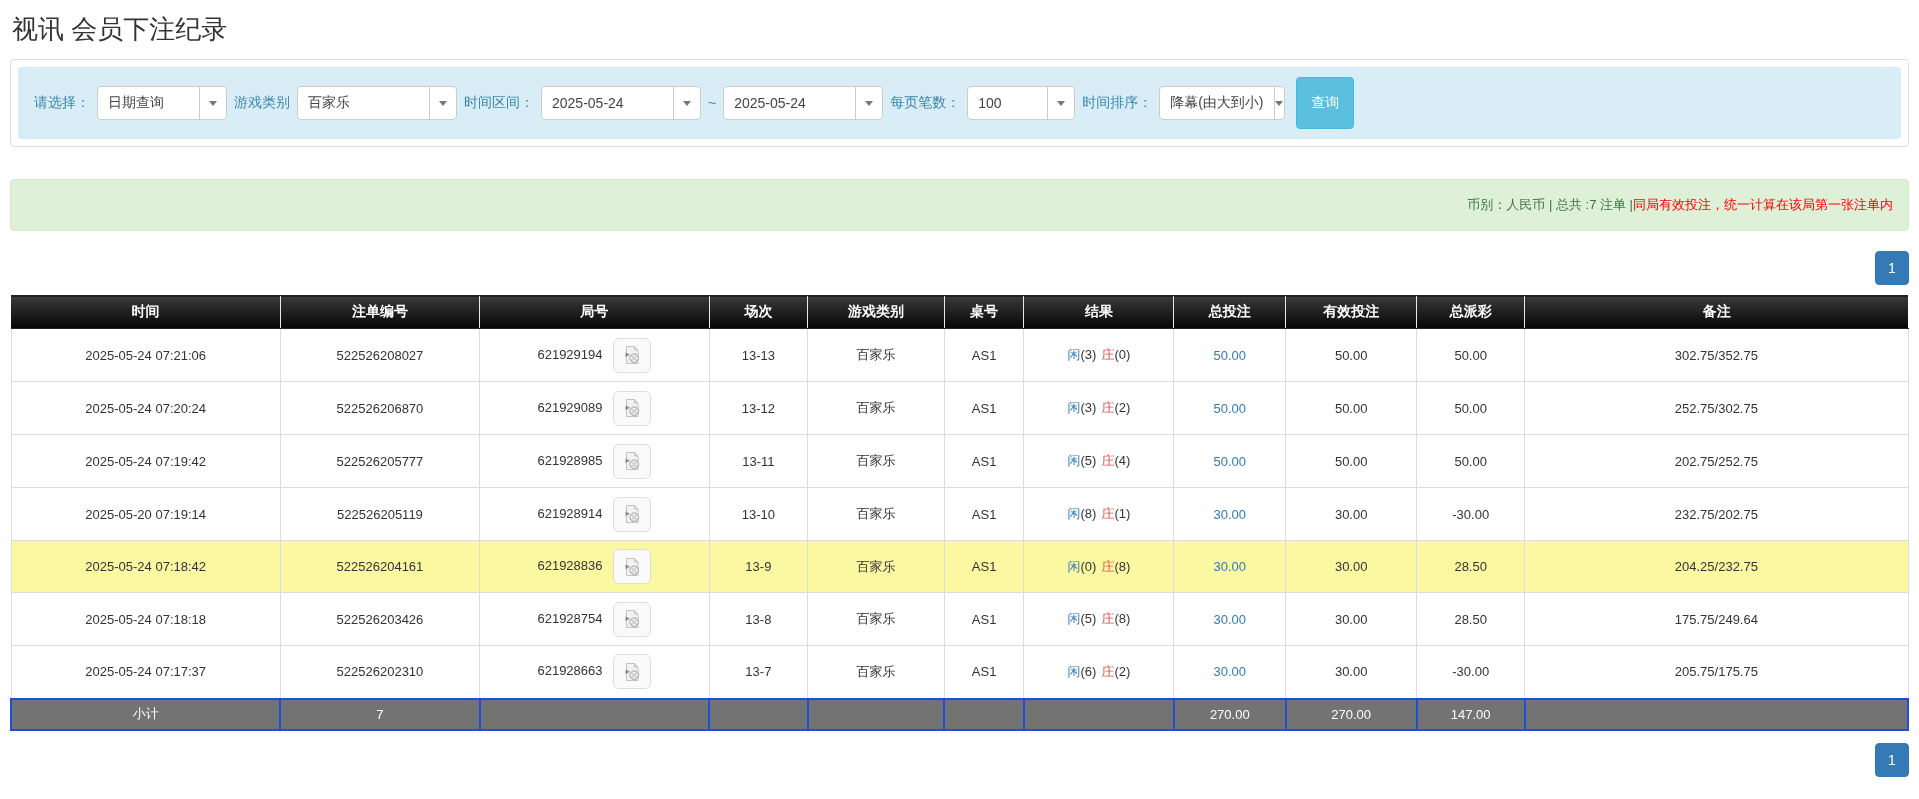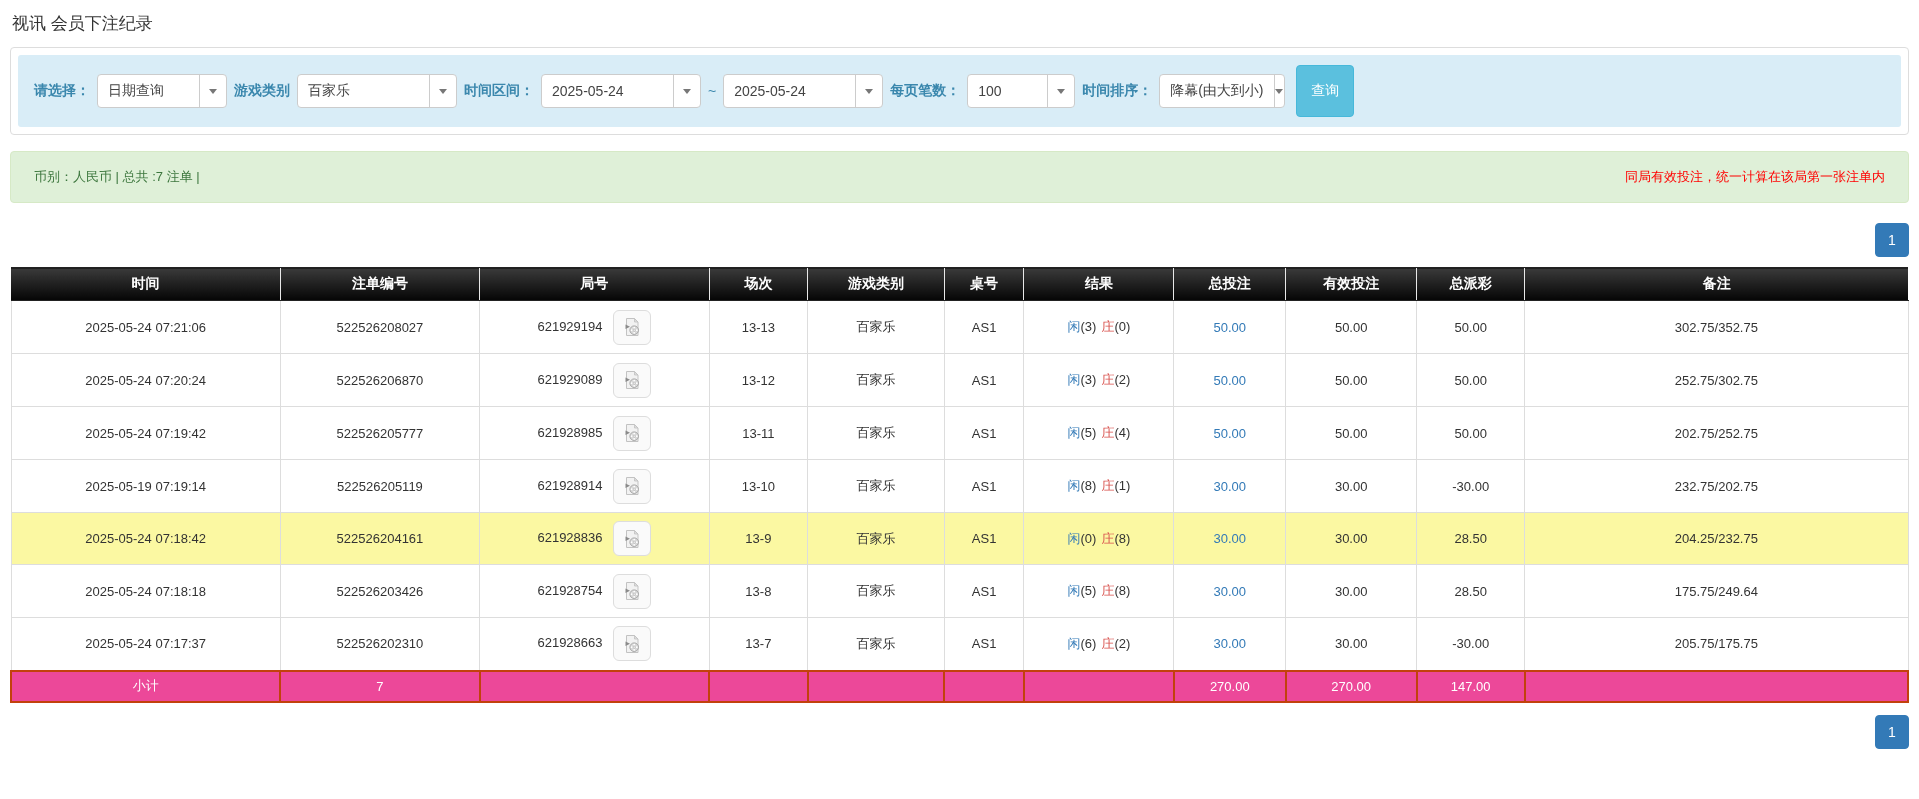--- a/index.html
+++ b/index.html
@@ -4,39 +4,39 @@
 <style>
   * { box-sizing: border-box; margin: 0; padding: 0; }
   body {
     font-family: "Liberation Sans", "DejaVu Sans", sans-serif;
     background: #fff;
     color: #333;
     width: 1919px;
   }
   .page { padding: 8px 10px 20px 10px; }
 
-  .page-title { font-size: 17px; font-weight: 500; color: #333; margin: 4px 0 12px 2px; }
+  .page-title { font-size: 26px; font-weight: 500; color: #333; margin: 4px 0 12px 2px; }
 
   
   .filter-panel {
     border: 1px solid #ddd;
     border-radius: 4px;
     padding: 7px;
     background: #fff;
   }
   .filter-bar {
     background: #d9edf7;
     border-radius: 3px;
     display: flex;
     align-items: center;
     padding: 10px 16px;
     gap: 7px;
     font-size: 14px;
   }
-  .filter-label { color: #3a87ad; font-weight: bold; white-space: nowrap; }
+  .filter-label { color: #3a87ad; font-weight: normal; white-space: nowrap; }
   .sel {
     background: #fff;
     border: 1px solid #ccc;
     border-radius: 4px;
     height: 34px;
     display: flex;
     align-items: stretch;
     cursor: pointer;
     overflow: hidden;
   }
@@ -75,27 +75,27 @@
     border-radius: 4px;
     color: #fff;
     font-size: 14px;
     cursor: pointer;
     margin-left: 4px;
     font-family: inherit;
   }
 
   
   .summary-bar {
-    margin-top: 16px;
+    margin-top: 32px;
     background: #dff0d8;
     border: 1px solid #d6e9c6;
     border-radius: 4px;
-    padding: 16px 23px;
+    padding: 16px 15px;
     display: flex;
-    justify-content: space-between;
+    justify-content: flex-end;
     align-items: center;
     font-size: 13px;
   }
   .summary-text { color: #3c763d; }
   .summary-note { color: #ff0000; }
 
   
   .pagination { display: flex; justify-content: flex-end; }
   .pagination.top { margin: 20px 0 10px 0; }
   .pagination.bottom { margin: 12px 0 0 0; }
@@ -150,23 +150,23 @@
     width: 38px;
     height: 35px;
     margin-left: 7px;
     vertical-align: middle;
     background: #fafafa;
     border: 1px solid #ddd;
     border-radius: 6px;
     cursor: pointer;
   }
   table.records tfoot td {
-    background: #ec4899;
+    background: #737373;
     color: #fff;
-    border: 2px solid #c2410c;
+    border: 2px solid #1d4ed8;
     height: 31px;
     font-size: 13px;
   }
 </style>
 </head>
 <body>
 
 <div class="page">
 
   <h1 class="page-title">视讯 会员下注纪录</h1>
@@ -353,21 +353,21 @@
       <span class="res-p">闲</span><span class="res-n">(5)</span><span class="res-b">庄</span><span class="res-n">(4)</span>
     </td>
     <td>
       <a class="bet-link">50.00</a>
     </td>
     <td>50.00</td>
     <td>50.00</td>
     <td>202.75/252.75</td>
   </tr>
         <tr class="data-row">
-    <td>2025-05-19 07:19:14</td>
+    <td>2025-05-20 07:19:14</td>
     <td>522526205119</td>
     <td>
       <span>621928914</span>
       <button class="video-btn">
         <svg width="20" height="20" viewBox="0 0 20 20">
           <path d="M4.5 1.5 h8 l3.5 3.5 v13.5 h-11.5 z" fill="#f2f2f2" stroke="#c2c2c2" stroke-width="1"></path>
           <path d="M12.5 1.5 v3.5 h3.5 z" fill="#dcdcdc" stroke="#c2c2c2" stroke-width="0.8"></path>
           <path d="M3.5 7.5 l4.5 2.2 -4.5 2.2 z" fill="#8a8a8a"></path>
           <circle cx="12.2" cy="13.2" r="4.3" fill="#d8d8d8" stroke="#a8a8a8" stroke-width="1"></circle>
           <circle cx="12.2" cy="13.2" r="1.1" fill="#fff" stroke="#a8a8a8" stroke-width="0.6"></circle>

